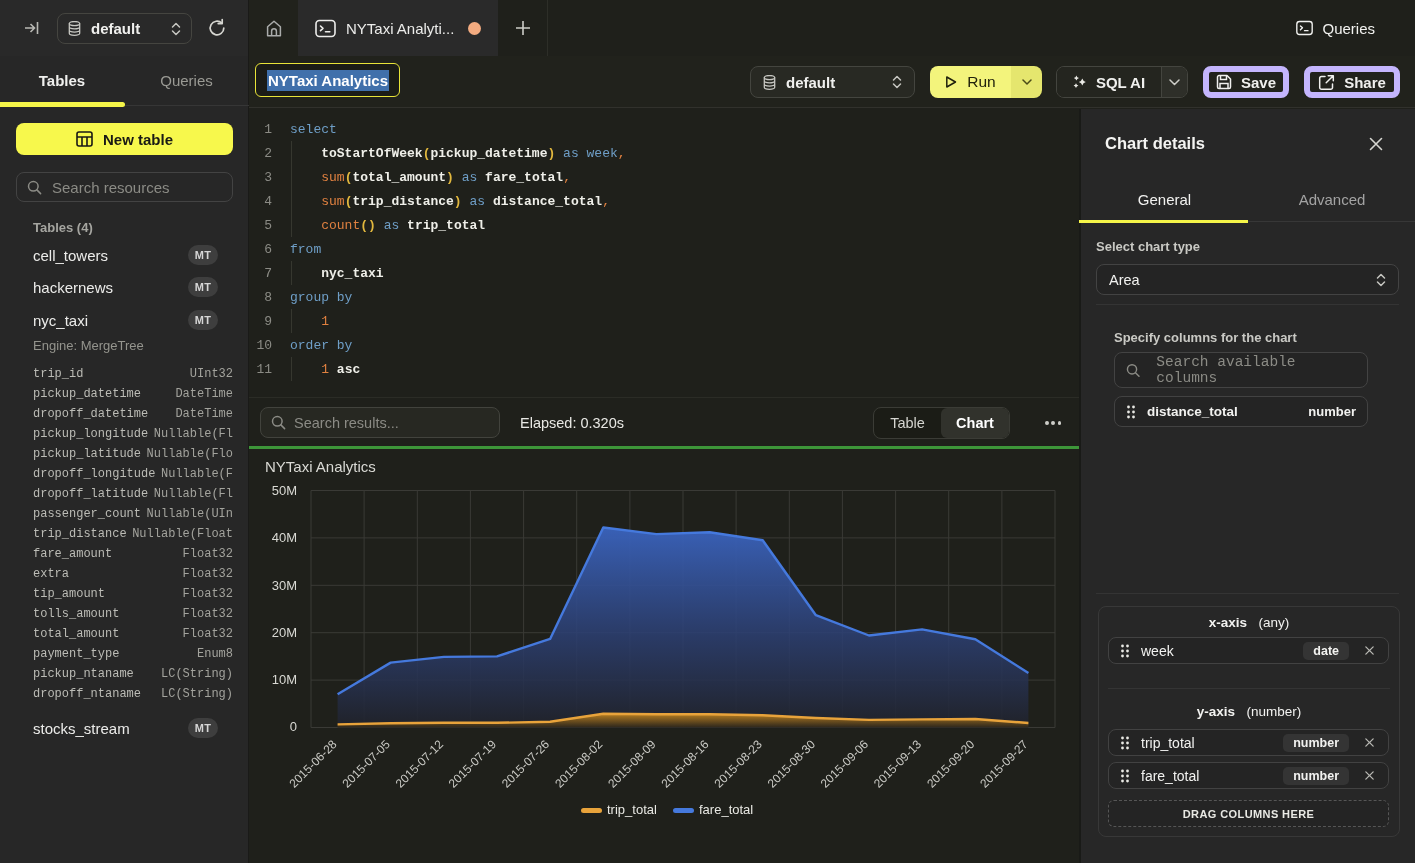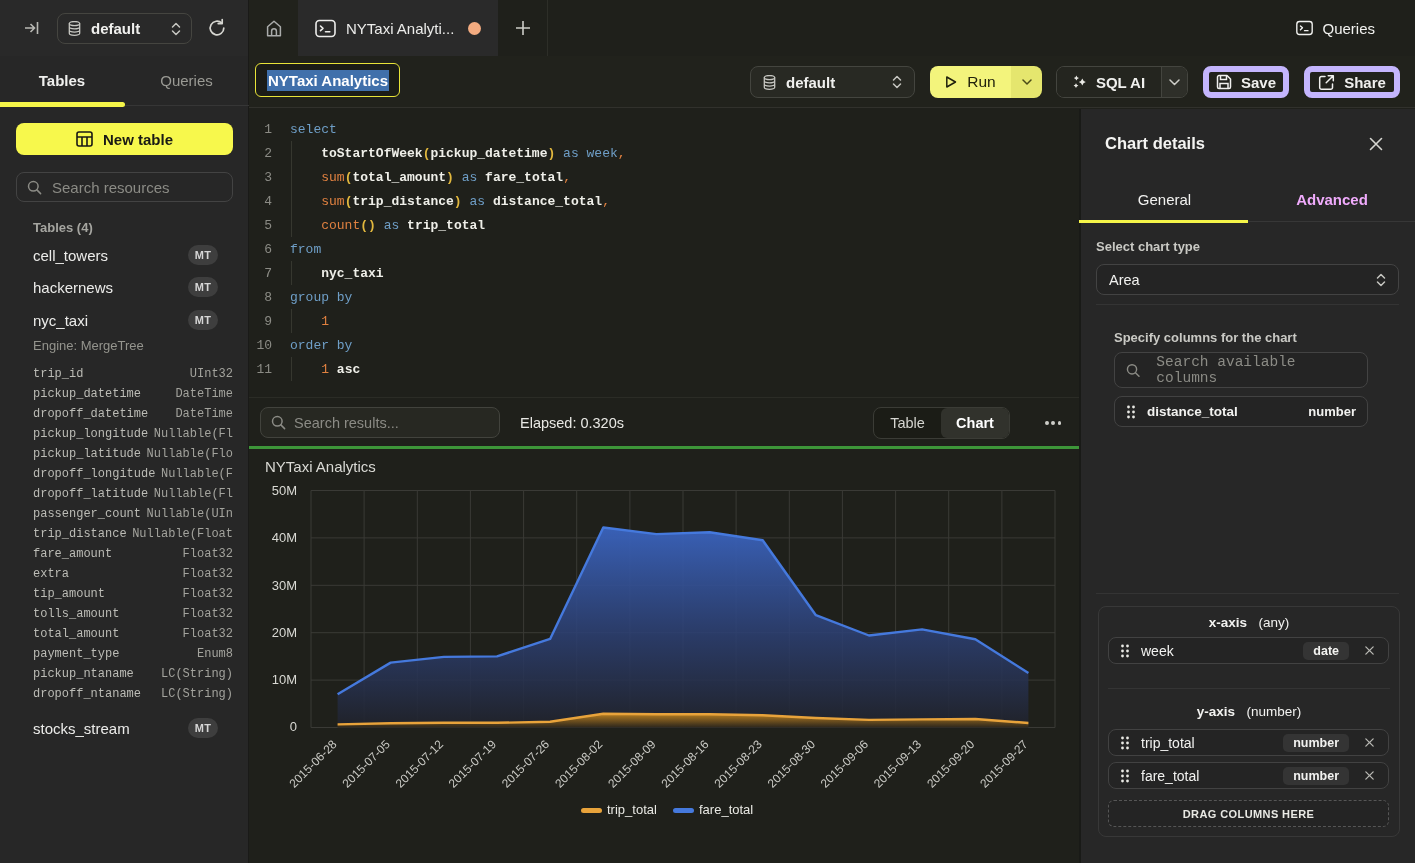--- a/index.html
+++ b/index.html
@@ -78,21 +78,21 @@
 
   
   #chartwrap { left:249px; top:448px; width:830px; height:415px; background:#1f201b; }
 
   
   #panel { left:1079px; top:109px; width:336px; height:754px; background:#272727; border-left:2px solid #191a17; }
   #panel h2 { position:absolute; left:24px; top:25px; color:#f4f4f2; font-size:16.5px; font-weight:bold; }
   #closex { position:absolute; right:31px; top:27px; color:#d6d6d1; font-size:19px; }
   #ptabs { position:absolute; left:0; top:68px; width:334px; height:45px; border-bottom:1px solid #373737; }
   #ptabs .g { position:absolute; left:0; top:0; width:167px; height:45px; display:flex; align-items:center; justify-content:center; color:#f2f2f0; font-size:15px; }
-  #ptabs .a { position:absolute; left:167px; top:0; width:168px; height:45px; display:flex; align-items:center; justify-content:center; color:#f0abfc; font-size:15px;font-weight:bold; }
+  #ptabs .a { position:absolute; left:167px; top:0; width:168px; height:45px; display:flex; align-items:center; justify-content:center; color:#a3a3a3; font-size:15px; }
   #ptabs .under { position:absolute; left:-2px; top:43px; width:169px; height:3px; background:#f5f549; }
   .plabel { position:absolute; color:#c9c9c4; font-size:13px; font-weight:bold; }
   #chtype { position:absolute; left:15px; top:155px; width:303px; height:31px; background:#242424; border:1px solid #434343; border-radius:8px; display:flex; align-items:center; padding:0 12px; color:#f2f2f0; font-size:14.5px; }
   .divider { position:absolute; left:15px; width:303px; height:1px; background:#343434; }
   #colsearch { position:absolute; left:33px; top:243px; width:254px; height:36px; background:#242424; border:1px solid #434343; border-radius:8px; display:flex; align-items:center; padding:0 11px; gap:16px; color:#8b8b85; font-size:14.5px;font-family:Liberation Mono, monospace; }
   .fieldrow { position:absolute; height:31px; border:1px solid #424242; border-radius:8px; display:flex; align-items:center; padding:0 11px; gap:11px; color:#f2f2f0; font-size:13.5px; font-weight:bold; background:#242424; }
   .badge { background:#343434; color:#f2f2f0; font-size:12.5px; font-weight:bold; border-radius:5px; padding:2px 10px; }
   #axesbox { position:absolute; left:17px; top:497px; width:302px; height:231px; border:1px solid #383838; border-radius:8px; }
   .axlabel { position:absolute; width:100%; text-align:center; color:#f2f2f0; font-size:13.5px; font-weight:normal; }
   .axlabel .rg { font-weight:normal; }

